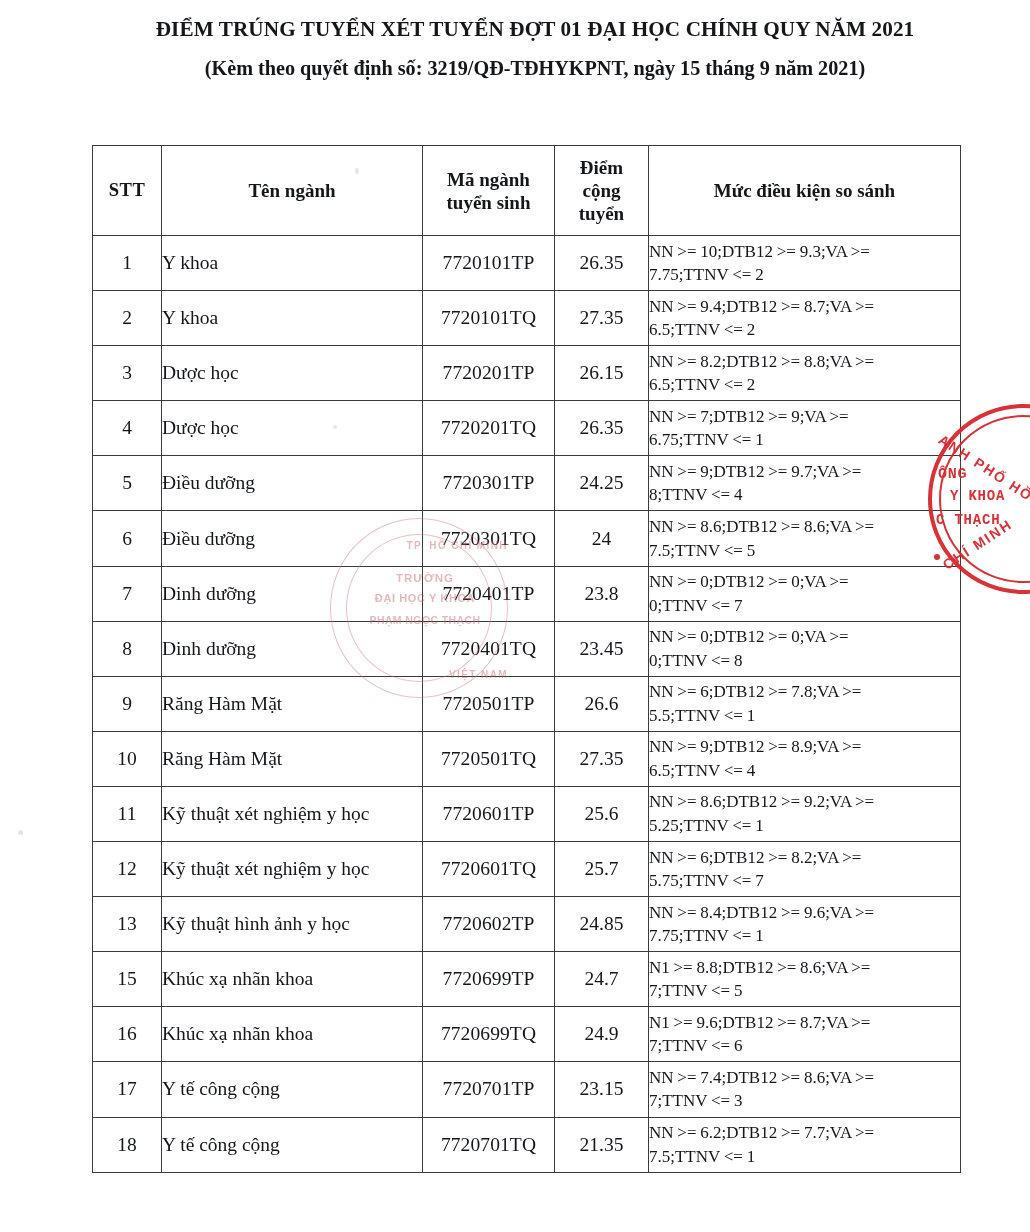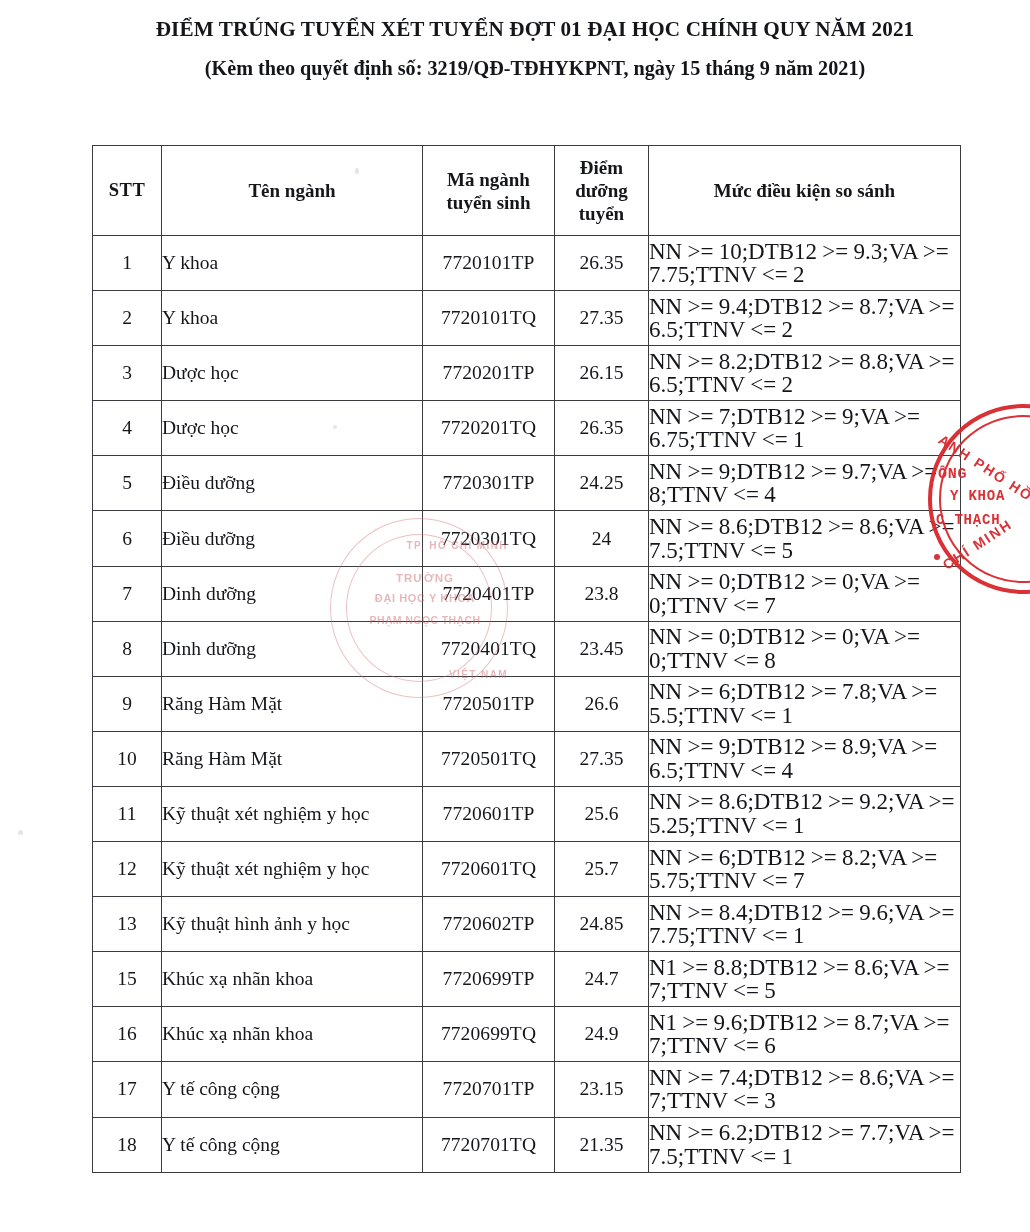--- a/index.html
+++ b/index.html
@@ -101,21 +101,21 @@
     text-align: center;
     font-size: 19.5px;
     letter-spacing: 0.1px;
   }
   td.t-score {
     text-align: center;
     font-size: 19.5px;
   }
   td.t-cond {
     text-align: left;
-    font-size: 23px;
+    font-size: 17px;
     padding-left: 6px;
     padding-right: 2px;
     line-height: 23.5px;
     vertical-align: middle;
     word-spacing: -0.5px;
   }
 
   
   .stamp {
     position: absolute;
@@ -247,21 +247,21 @@
     <thead>
       <tr>
         <th class="h-stt">STT</th>
         <th class="h-name">Tên ngành</th>
         <th class="h-code">
           <span>Mã ngành</span><br>
           <span>tuyển sinh</span>
         </th>
         <th class="h-score">
           <span>Điểm</span><br>
-          <span>dưỡng</span><br>
+          <span>cộng</span><br>
           <span>tuyển</span>
         </th>
         <th class="h-cond">Mức điều kiện so sánh</th>
       </tr>
     </thead>
     <tbody id="table-body">
         <tr>
           <td class="t-stt">1</td>
           <td class="t-name">Y khoa</td>
           <td class="t-code">7720101TP</td>

